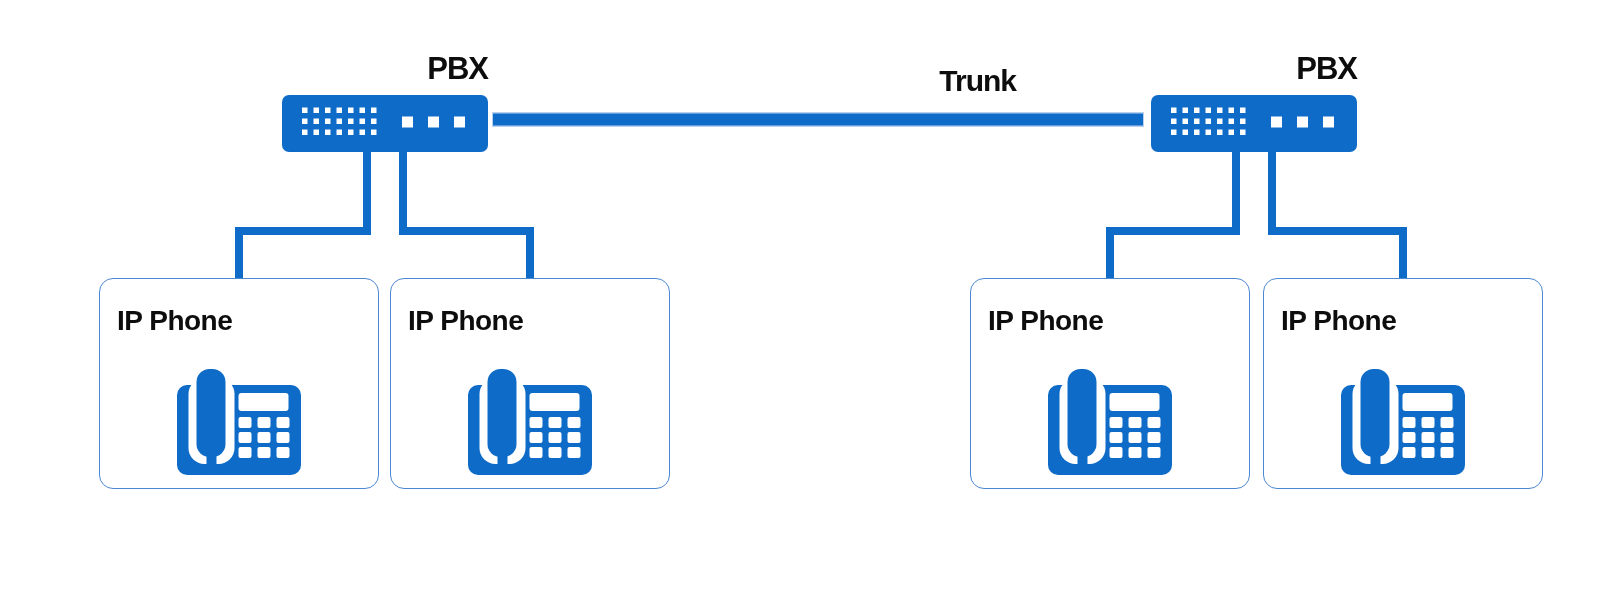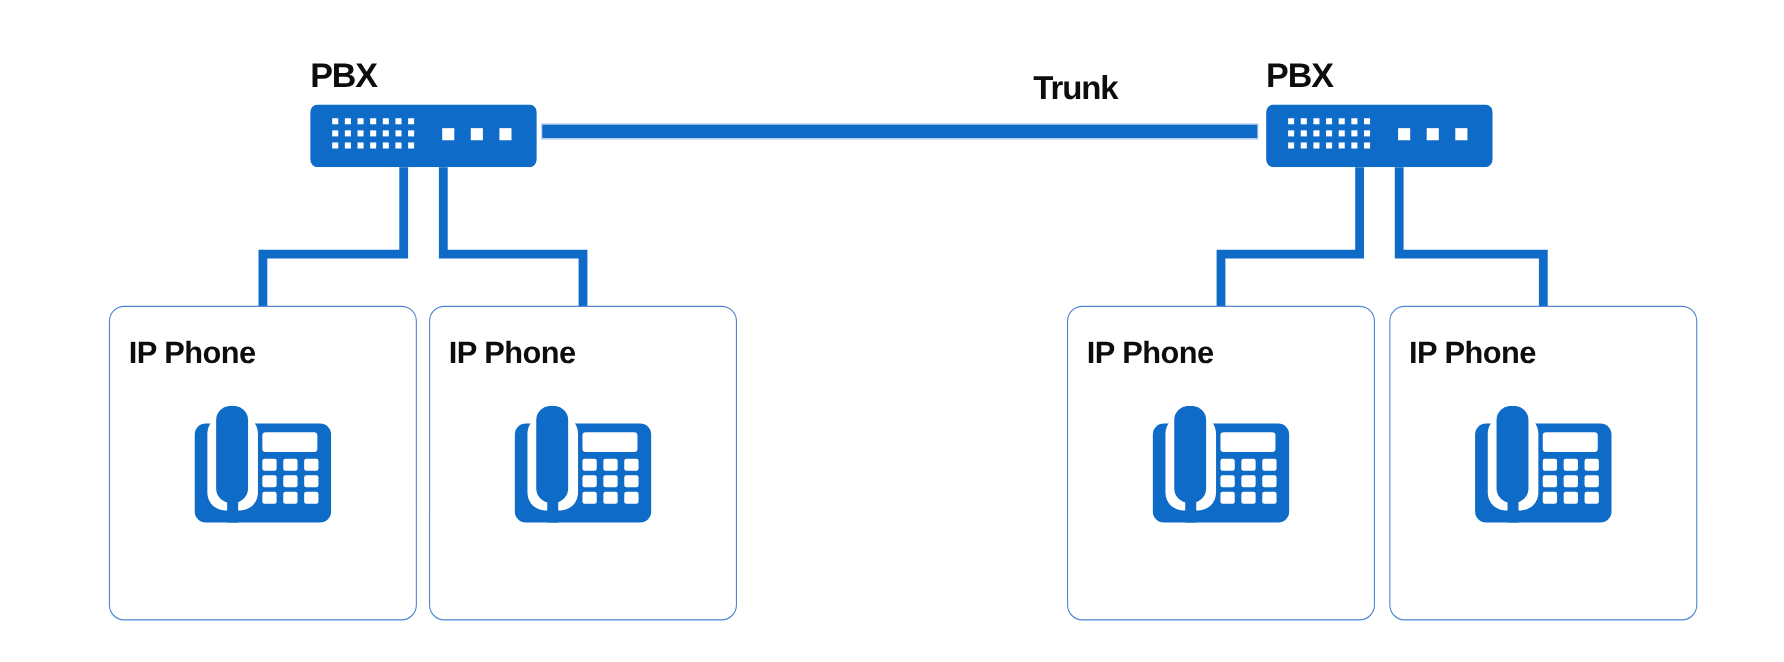--- a/index.html
+++ b/index.html
@@ -22,29 +22,29 @@
   .connector{stroke:var(--primary-blue);stroke-width:8;fill:none;stroke-linejoin:miter;}
   .trunk-halo{stroke:var(--trunk-outline);stroke-width:15;fill:none;}
   .trunk-core{stroke:var(--primary-blue);stroke-width:12;fill:none;}
   .blue-fill{fill:var(--primary-blue);}
   .white-fill{fill:#ffffff;}
   .node-label{
     position:absolute;
     font-size:31px;font-weight:600;letter-spacing:-1px;
     line-height:1.1;white-space:nowrap;
   }
-  .pbx-label{width:206px;text-align:left;top:52px;}
+  .pbx-label{width:206px;text-align:right;top:52px;}
   .pbx-label.left{left:282px;}
   .pbx-label.right{left:1151px;}
   .trunk-label{left:616px;top:64px;width:400px;text-align:right;font-size:30px;}
   .pbx-icon{position:absolute;top:95px;width:206px;height:57px;}
   .pbx-icon.left{left:282px;}
   .pbx-icon.right{left:1151px;}
   .phone-box{
-    position:absolute;top:278px;width:280px;height:286px;
+    position:absolute;top:278px;width:280px;height:211px;
     box-sizing:border-box;
     border:1.6px solid var(--box-border-blue);
     border-radius:14px;
     background:var(--background);
   }
   .phone-box.b1{left:99px;}
   .phone-box.b2{left:390px;}
   .phone-box.b3{left:970px;}
   .phone-box.b4{left:1263px;}
   .phone-box .box-label{

